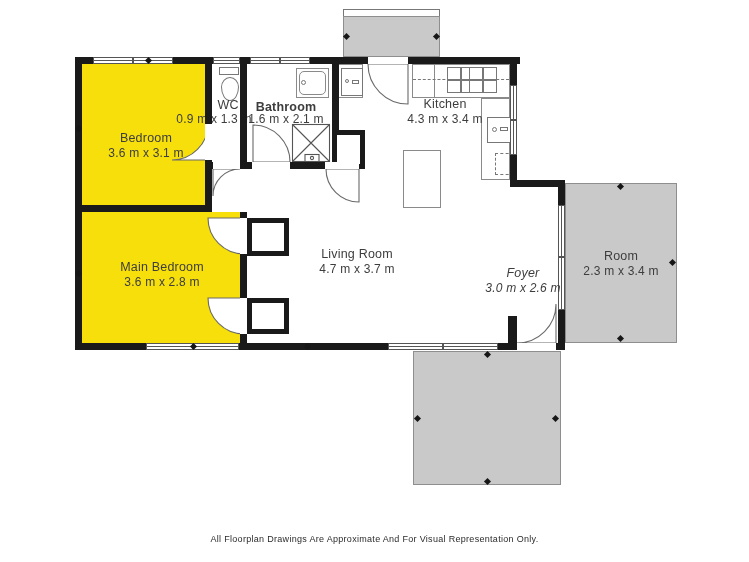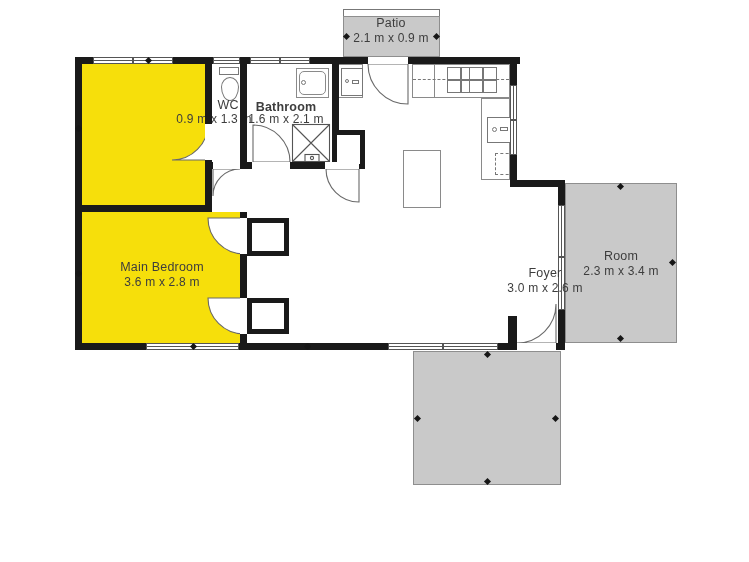--- a/index.html
+++ b/index.html
@@ -143,39 +143,48 @@
   <div class="tick" style="left:344px;top:34px;"></div>
   <div class="tick" style="left:434px;top:34px;"></div>
   <div class="tick" style="left:618px;top:184px;"></div>
   <div class="tick" style="left:670px;top:260px;"></div>
   <div class="tick" style="left:618px;top:336px;"></div>
   <div class="tick" style="left:415px;top:416px;"></div>
   <div class="tick" style="left:553px;top:416px;"></div>
   <div class="tick" style="left:485px;top:352px;"></div>
   <div class="tick" style="left:485px;top:479px;"></div>
 
-  <div class="label" style="left:391px;top:16px;">
-    <div>Patio</div>
-    <div class="dims">2.1 m x 0.9 m</div>
+  <div class="label" style="left:146px;top:131px;">
+    <div>Bedroom</div>
+    <div class="dims">3.6 m x 3.1 m</div>
   </div>
   <div class="label" style="left:228px;top:98px;">
     <div>WC</div>
   </div>
   <div class="sublabel" style="left:214px;top:112px;">0.9 m x 1.3 m</div>
   <div class="label" style="left:286px;top:100px;font-weight:bold;">
     <div>Bathroom</div>
   </div>
   <div class="sublabel" style="left:286px;top:112px;">1.6 m x 2.1 m</div>
+  <div class="label" style="left:445px;top:97px;">
+    <div>Kitchen</div>
+    <div class="dims">4.3 m x 3.4 m</div>
+  </div>
+  <div class="label" style="left:357px;top:247px;">
+    <div>Living Room</div>
+    <div class="dims">4.7 m x 3.7 m</div>
+  </div>
   <div class="label" style="left:162px;top:260px;">
     <div>Main Bedroom</div>
     <div class="dims">3.6 m x 2.8 m</div>
   </div>
-  <div class="label" style="left:545px;top:266px;">
+  <div class="label" style="left:523px;top:266px;font-style:italic;">
     <div>Foyer</div>
     <div class="dims">3.0 m x 2.6 m</div>
   </div>
   <div class="label" style="left:621px;top:249px;">
     <div>Room</div>
     <div class="dims">2.3 m x 3.4 m</div>
   </div>
 
+  <div id="footer">All Floorplan Drawings Are Approximate And For Visual Representation Only.</div>
 
 </div>
 
 </body></html>

